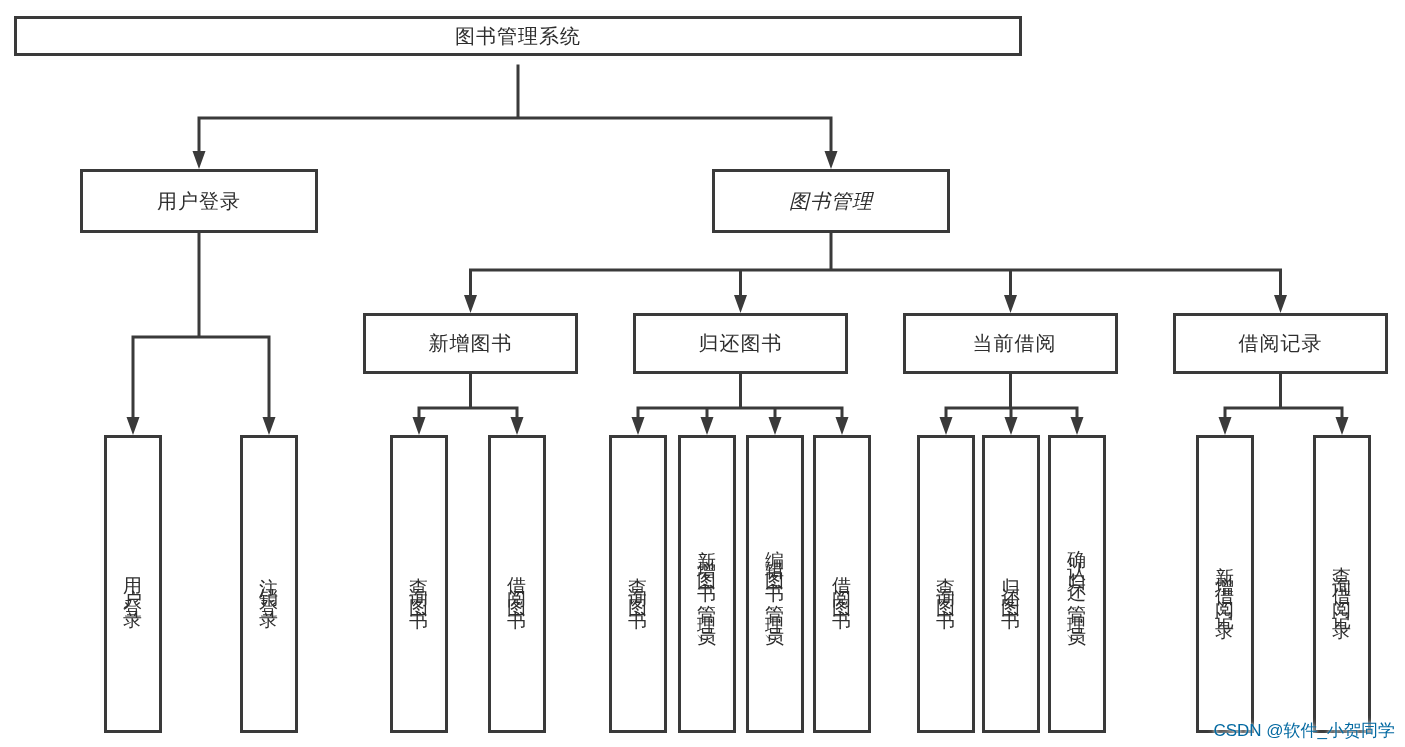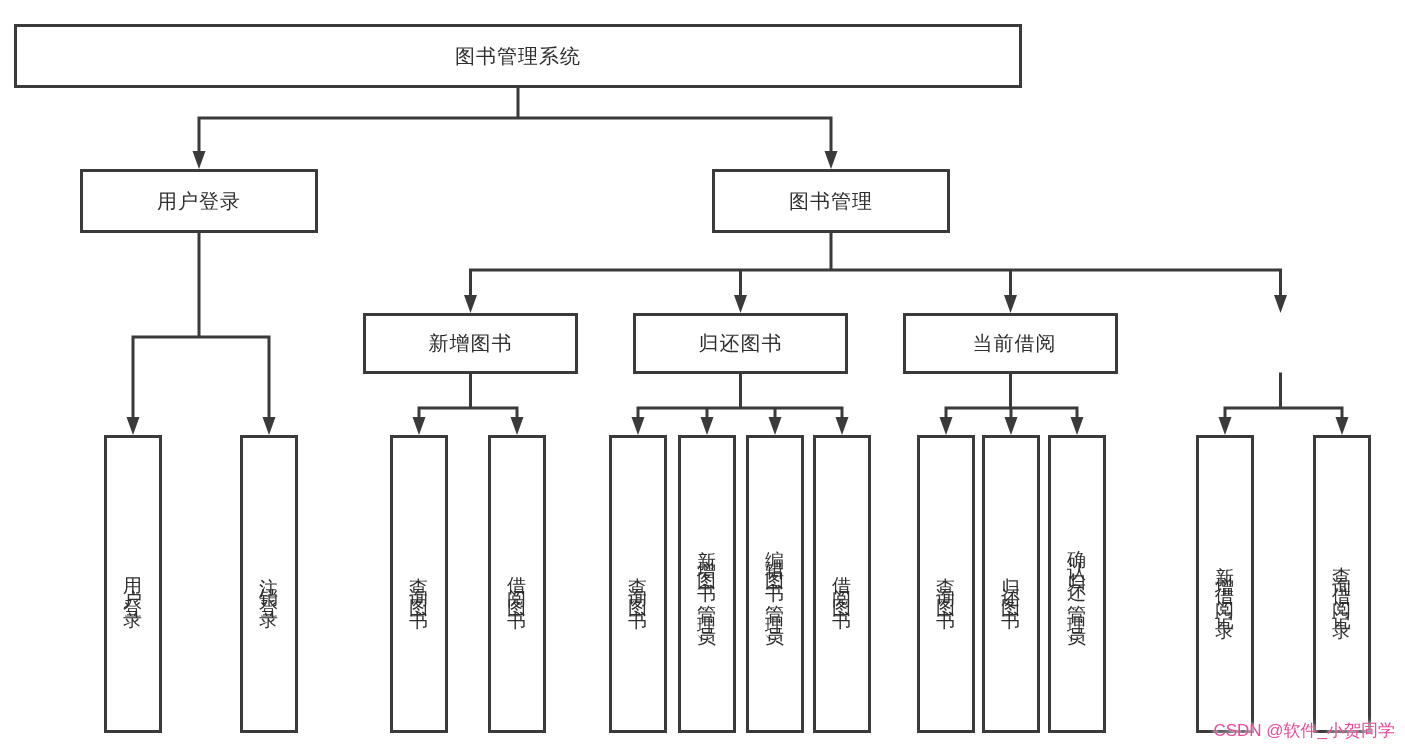--- a/index.html
+++ b/index.html
@@ -41,23 +41,23 @@
     width: 58px;
     height: 298px;
     top: 435px;
   }
   .v > span {
     writing-mode: vertical-rl;
     text-orientation: mixed;
     letter-spacing: 11px;
     line-height: 1;
   }
-  #n-root          { left: 14px;   top: 24px;  width: 1008px; height: 64px; }
+  #n-root          { left: 14px;   top: 16px;  width: 1008px; height: 40px; }
   #n-user-login    { left: 80px;   top: 169px; width: 238px;  height: 64px; }
-  #n-book-mgmt     { left: 712px;  top: 169px; width: 238px;  height: 64px; }
+  #n-book-mgmt     { left: 712px;  top: 169px; width: 238px;  height: 64px; font-style: italic; }
   #n-new-books     { left: 363px;  top: 313px; width: 215px;  height: 61px; }
   #n-book-borrow   { left: 633px;  top: 313px; width: 215px;  height: 61px; }
   #n-current-borrow{ left: 903px;  top: 313px; width: 215px;  height: 61px; padding-left: 8px; }
   #n-records       { left: 1173px; top: 313px; width: 215px;  height: 61px; }
   #l-a1 { left: 104px; }
   #l-a2 { left: 240px; }
   #l-b1 { left: 390px; }
   #l-b2 { left: 488px; }
   #l-c1 { left: 609px; }
   #l-c2 { left: 678px; }
@@ -66,21 +66,21 @@
   #l-d1 { left: 917px; }
   #l-d2 { left: 982px; }
   #l-d3 { left: 1048px; }
   #l-e1 { left: 1196px; }
   #l-e2 { left: 1313px; }
   .watermark {
     position: absolute;
     right: 10px;
     bottom: 5px;
     font-size: 17px;
-    color: #ec4899;
+    color: #0369a1;
     text-shadow: 0 0 3px #ffffff, 0 0 6px #ffffff;
     z-index: 5;
     white-space: nowrap;
   }
 </style>
 </head>
 <body>
 
 <div class="canvas">
 
@@ -142,20 +142,21 @@
   </svg>
 
   <div class="node h" id="n-root">图书管理系统</div>
 
   <div class="node h" id="n-user-login">用户登录</div>
   <div class="node h" id="n-book-mgmt">图书管理</div>
 
   <div class="node h" id="n-new-books">新增图书</div>
   <div class="node h" id="n-book-borrow">归还图书</div>
   <div class="node h" id="n-current-borrow">当前借阅</div>
+  <div class="node h" id="n-records">借阅记录</div>
 
   <div class="node v" id="l-a1">
     <span>用户登录</span>
   </div>
   <div class="node v" id="l-a2">
     <span>注销登录</span>
   </div>
 
   <div class="node v" id="l-b1">
     <span>查询图书</span>

